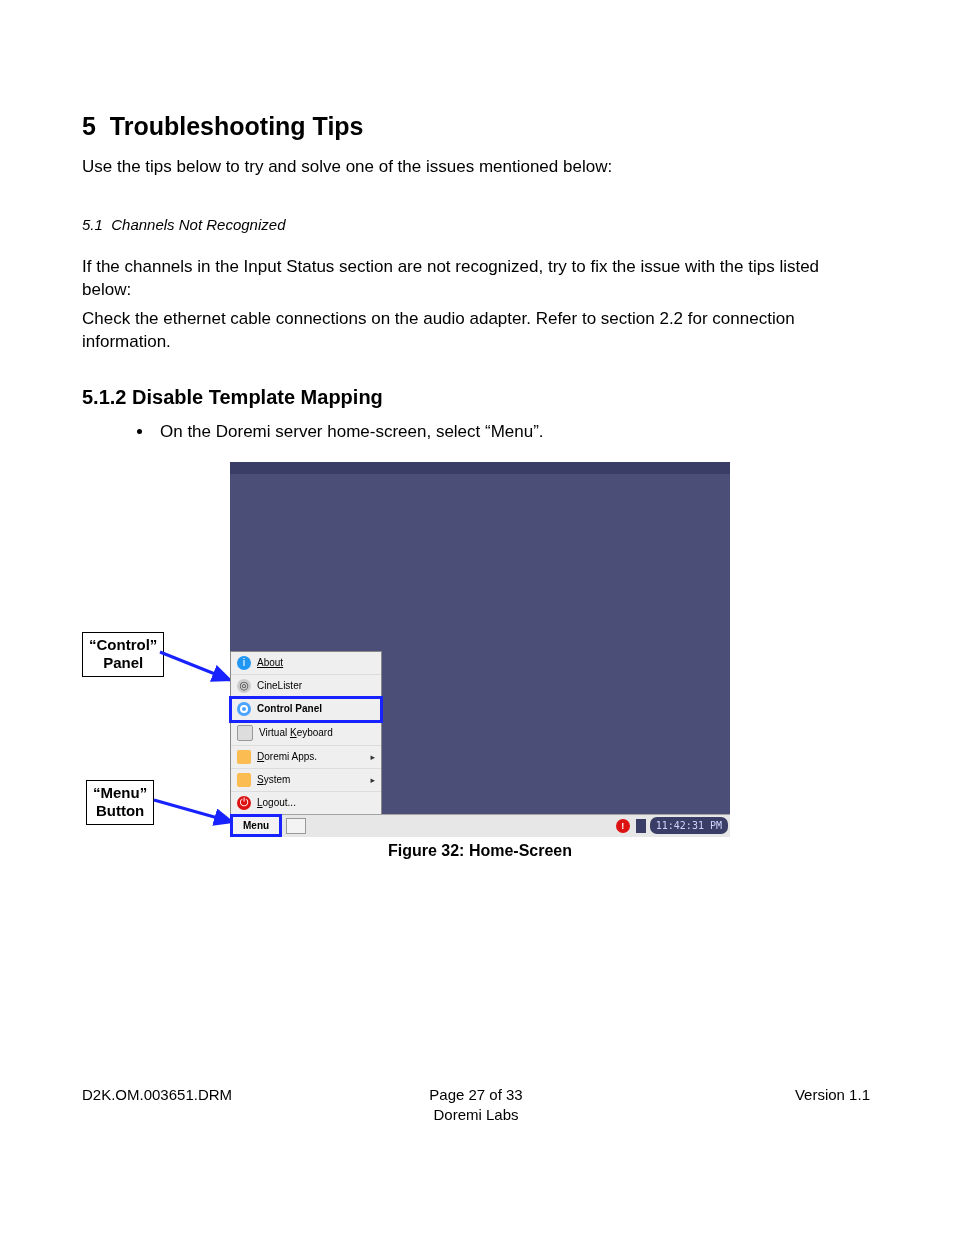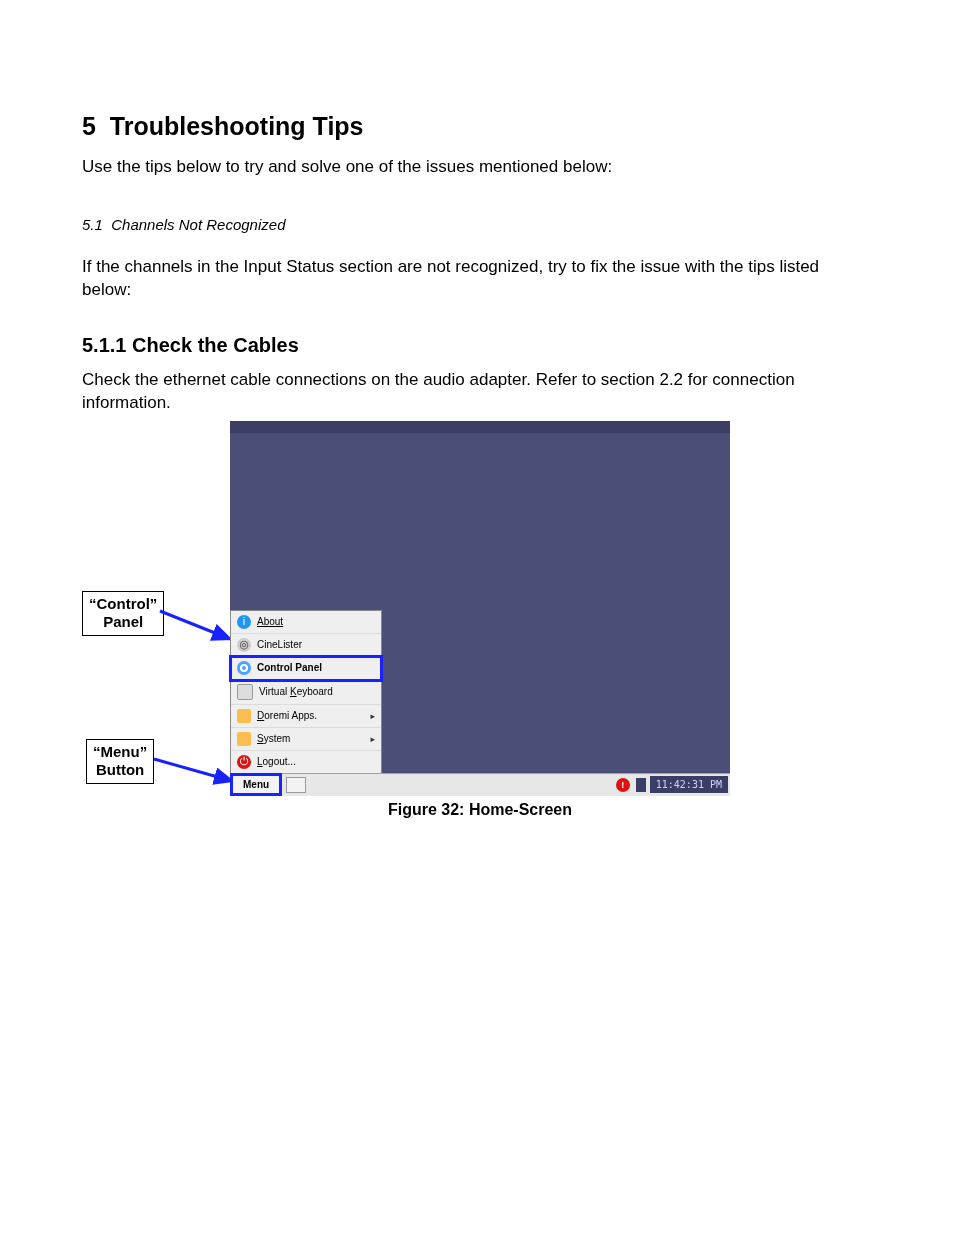--- a/index.html
+++ b/index.html
@@ -154,20 +154,21 @@
     display:flex;align-items:center;justify-content:center;
     color:#fff;font-size:9px;font-weight:bold;
   }
   .taskbar .clock {
     background: #3a3e66;
     color: #cfd4ff;
     padding: 2px 6px;
     font-family: monospace;
     font-size: 10px;
     margin-right: 2px;
+    border-radius: 7px;
   }
 
   .fig-caption {
     position: absolute;
     left: 148px;
     width: 500px;
     top: 378px;
     text-align: center;
     font-weight: bold;
     font-size: 16px;
@@ -194,25 +195,28 @@
   <h1 class="section">
     <span>5</span>&nbsp;&nbsp;<span>Troubleshooting Tips</span>
   </h1>
   <p class="body">Use the tips below to try and solve one of the issues mentioned below:</p>
 
   <h2 class="section">
     <span>5.1</span>&nbsp;&nbsp;<span>Channels Not Recognized</span>
   </h2>
   <p class="body">If the channels in the Input Status section are not recognized, try to fix the issue with the tips listed below:</p>
 
+  <p class="body">Check the ethernet cable connections on the audio adapter. Refer to section 2.2 for connection information.</p>
+
   <h3 class="section">
-    <span>5.1.1</span>&nbsp;<span>Check the Cables</span>
+    <span>5.1.2</span>&nbsp;<span>Disable Template Mapping</span>
   </h3>
-  <p class="body">Check the ethernet cable connections on the audio adapter. Refer to section 2.2 for connection information.</p>
-
+  <ul class="body">
+    <li>On the Doremi server home-screen, select “Menu”.</li>
+  </ul>
 
   <div class="fig-wrap">
 
     <div class="callout" style="left:0; top:170px;">
       <span>“Control”</span><br>
       <span>Panel</span>
     </div>
     <div class="callout" style="left:4px; top:318px;">
       <span>“Menu”</span><br>
       <span>Button</span>
@@ -280,14 +284,22 @@
         <div class="spacer"></div>
         <div class="warn">!</div>
         <div style="width:10px;height:14px;background:#3a3e66;margin-right:4px;"></div>
         <div class="clock">11:42:31 PM</div>
       </div>
     </div>
 
     <div class="fig-caption">Figure 32: Home-Screen</div>
   </div>
 
+  <div class="footer">
+    <div class="left">D2K.OM.003651.DRM</div>
+    <div class="mid">
+      <span>Page 27 of 33</span><br>
+      <span>Doremi Labs</span>
+    </div>
+    <div class="right">Version 1.1</div>
+  </div>
 
 </div>
 
 </body></html>

